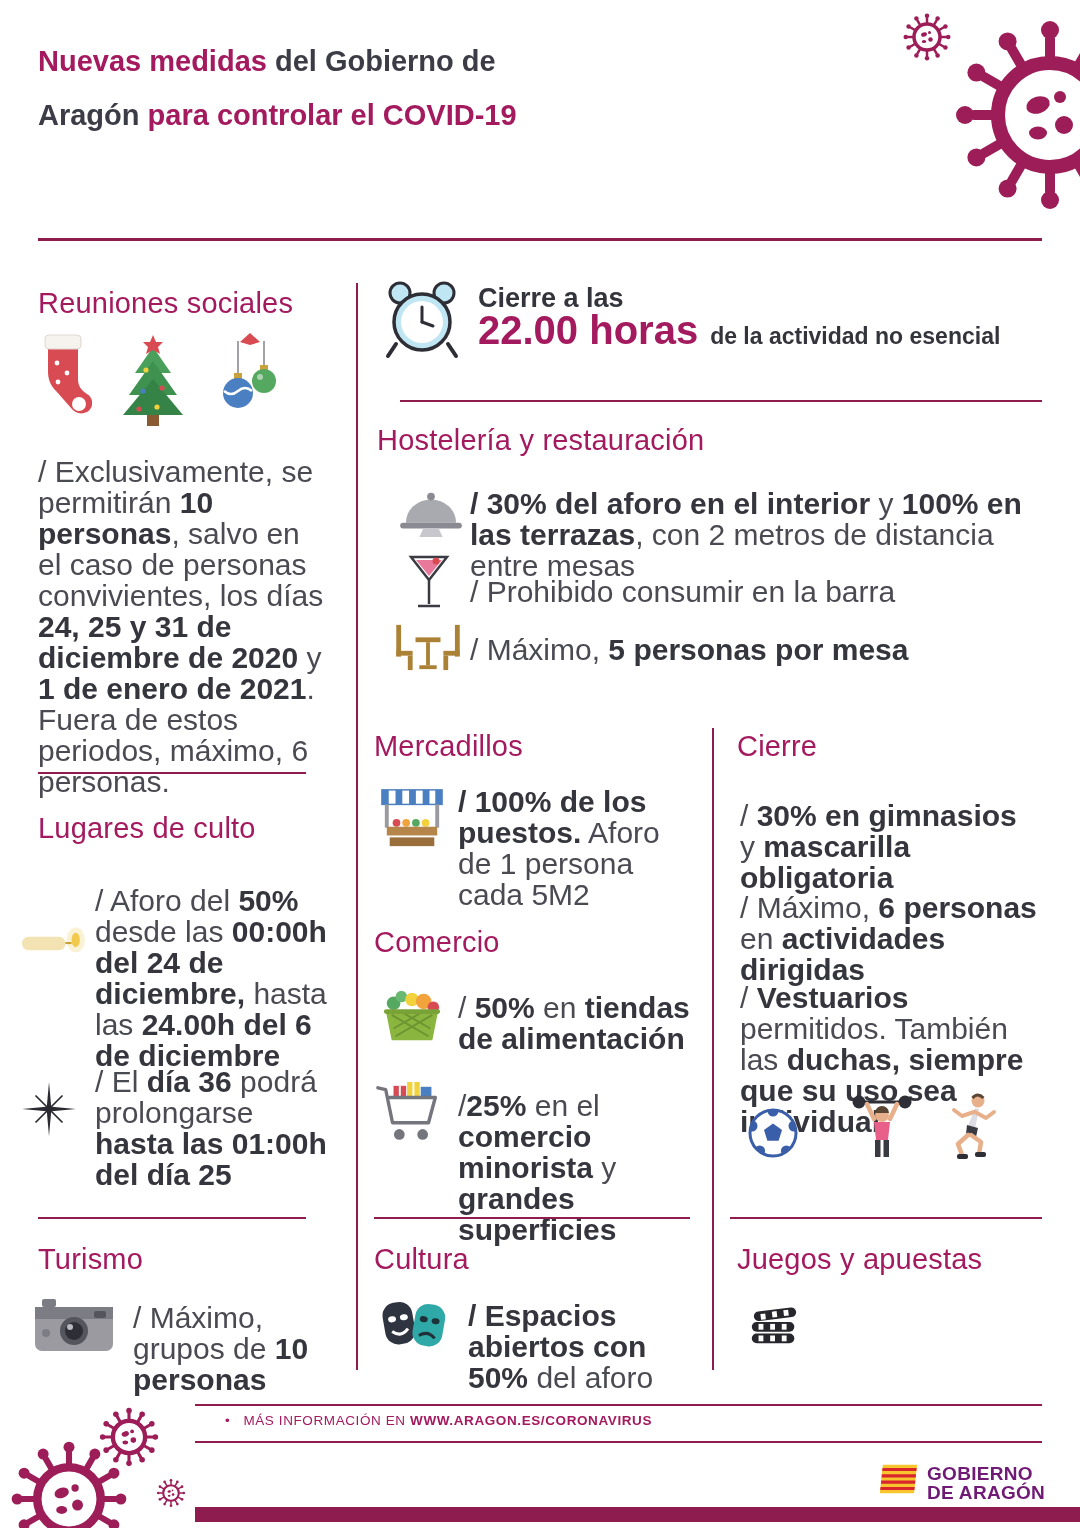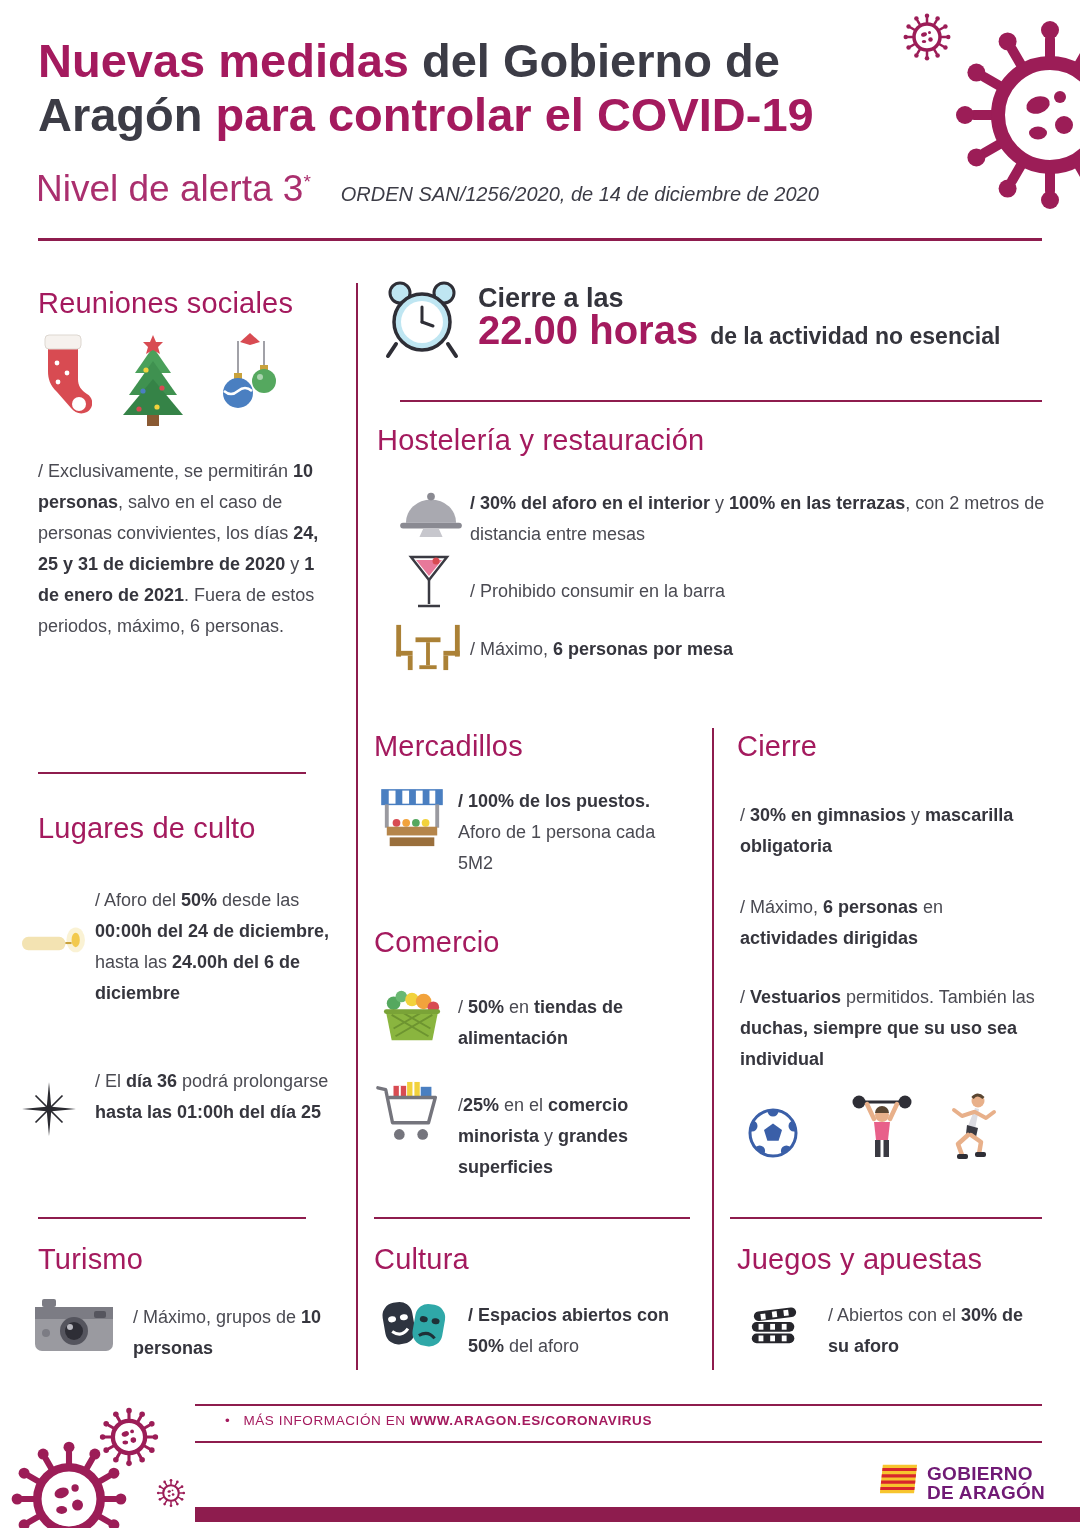--- a/index.html
+++ b/index.html
@@ -9,23 +9,23 @@
     --dark:#3c3c46;
     --body:#4a4a52;
   }
   *{margin:0;padding:0;box-sizing:border-box;}
   body{background:#fff;font-family:"Liberation Sans",sans-serif;}
   .page{position:relative;width:1080px;height:1528px;background:#fff;overflow:hidden;}
   .abs{position:absolute;}
   .hline{position:absolute;height:2px;background:var(--rule);}
   .vline{position:absolute;width:2px;background:var(--rule);}
   .sec-h{position:absolute;font-size:29px;font-weight:400;color:var(--accent);letter-spacing:.2px;}
-  .item{position:absolute;font-size:18px;line-height:31px;color:var(--body);}
+  .item{position:absolute;font-size:30px;line-height:31px;color:var(--body);}
   .item .b,.b{font-weight:700;color:#35353d;}
-  .title{position:absolute;left:38px;top:34px;font-size:47px;line-height:54px;font-weight:600;color:var(--dark);}
+  .title{position:absolute;left:38px;top:34px;font-size:29px;line-height:54px;font-weight:600;color:var(--dark);}
   .title .accent{color:var(--accent);font-weight:700;}
   .alert-row{position:absolute;left:36px;top:168px;display:flex;align-items:baseline;gap:30px;}
   .alert{font-size:37px;font-weight:400;color:var(--accent-light);}
   .alert sup{font-size:19px;}
   .order{font-style:italic;font-size:20px;color:var(--dark);}
   .closure-intro{position:absolute;left:478px;top:283px;font-size:27px;font-weight:700;color:#34343c;}
   .closure-line{position:absolute;left:478px;top:308px;white-space:nowrap;}
   .closure-time{font-size:40px;font-weight:700;color:var(--accent);}
   .closure-detail{font-size:23px;font-weight:700;color:#34343c;margin-left:12px;}
   .footer-info{position:absolute;left:225px;top:1413px;font-size:13.5px;letter-spacing:.6px;color:var(--accent);font-weight:500;}
@@ -78,24 +78,20 @@
   </defs>
 </svg>
 
 <div class="page">
 
   <div class="title">
     <span class="accent">Nuevas medidas</span><span> del Gobierno de</span><br>
     <span>Aragón </span><span class="accent">para controlar el COVID-19</span>
   </div>
 
-  <div class="alert-row">
-    <span class="alert"><span>Nivel de alerta 3</span><sup>*</sup></span>
-    <span class="order">ORDEN SAN/1256/2020, de 14 de diciembre de 2020</span>
-  </div>
 
   <svg class="abs" style="left:902px;top:12px;width:50px;height:50px" viewBox="0 0 100 100">
       <use href="#virus-shape"></use>
     </svg>
   <svg class="abs" style="left:950px;top:15px;width:200px;height:200px" viewBox="0 0 100 100">
       <use href="#virus-shape"></use>
     </svg>
 
   <div class="hline" style="left:38px;top:238px;width:1004px;height:3px"></div>
 
@@ -219,21 +215,21 @@
         <rect x="3" y="30" width="17" height="5"></rect>
         <rect x="15" y="35" width="5" height="15"></rect>
       <rect x="64" y="3" width="5" height="33"></rect>
         <rect x="52" y="30" width="17" height="5"></rect>
         <rect x="52" y="35" width="5" height="15"></rect>
       <rect x="23" y="16" width="26" height="5"></rect>
         <rect x="34" y="21" width="4" height="24"></rect>
         <rect x="27" y="45" width="18" height="4"></rect>
     </g>
   </svg>
-  <div class="item" style="left:470px;top:634px;width:575px"><span>/ Máximo, </span><span class="b">6 personas por mesa</span></div>
+  <div class="item" style="left:470px;top:634px;width:575px"><span>/ Máximo, </span><span class="b">5 personas por mesa</span></div>
 
   <div class="sec-h" style="left:374px;top:730px">Mercadillos</div>
   <svg class="abs" style="left:380px;top:786px;width:64px;height:64px" viewBox="0 0 66 66">
     <rect x="2" y="4" width="62" height="15" fill="#fff" stroke="#4a7fc1" stroke-width="1.5"></rect>
     <g fill="#4a7fc1">
         <rect x="2" y="4" width="7" height="15"></rect>
         <rect x="16" y="4" width="7" height="15"></rect>
         <rect x="30" y="4" width="7" height="15"></rect>
         <rect x="44" y="4" width="7" height="15"></rect>
         <rect x="57" y="4" width="7" height="15"></rect>
@@ -351,21 +347,20 @@
         <rect x="25" y="44" width="5" height="6"></rect>
         <rect x="37" y="44" width="5" height="6"></rect>
       <rect x="13" y="32" width="5" height="6"></rect>
         <rect x="25" y="32" width="5" height="6"></rect>
         <rect x="37" y="32" width="5" height="6"></rect>
       <rect x="15" y="20" width="5" height="6" transform="rotate(-7 30 22)"></rect>
         <rect x="27" y="19" width="5" height="6" transform="rotate(-7 30 22)"></rect>
         <rect x="39" y="19" width="5" height="6" transform="rotate(-7 30 22)"></rect>
     </g>
   </svg>
-  <div class="item" style="left:828px;top:1300px;width:212px"><span>/ Abiertos con el </span><span class="b">30% de su aforo</span></div>
 
   <div class="hline" style="left:195px;top:1404px;width:847px"></div>
   <div class="footer-info">
     <span>•</span>&nbsp;&nbsp;
     <span>MÁS INFORMACIÓN EN </span><span class="link">WWW.ARAGON.ES/CORONAVIRUS</span>
   </div>
   <div class="hline" style="left:195px;top:1441px;width:847px"></div>
 
   <svg class="abs" style="left:98px;top:1406px;width:62px;height:62px" viewBox="0 0 100 100">
       <use href="#virus-shape"></use>

